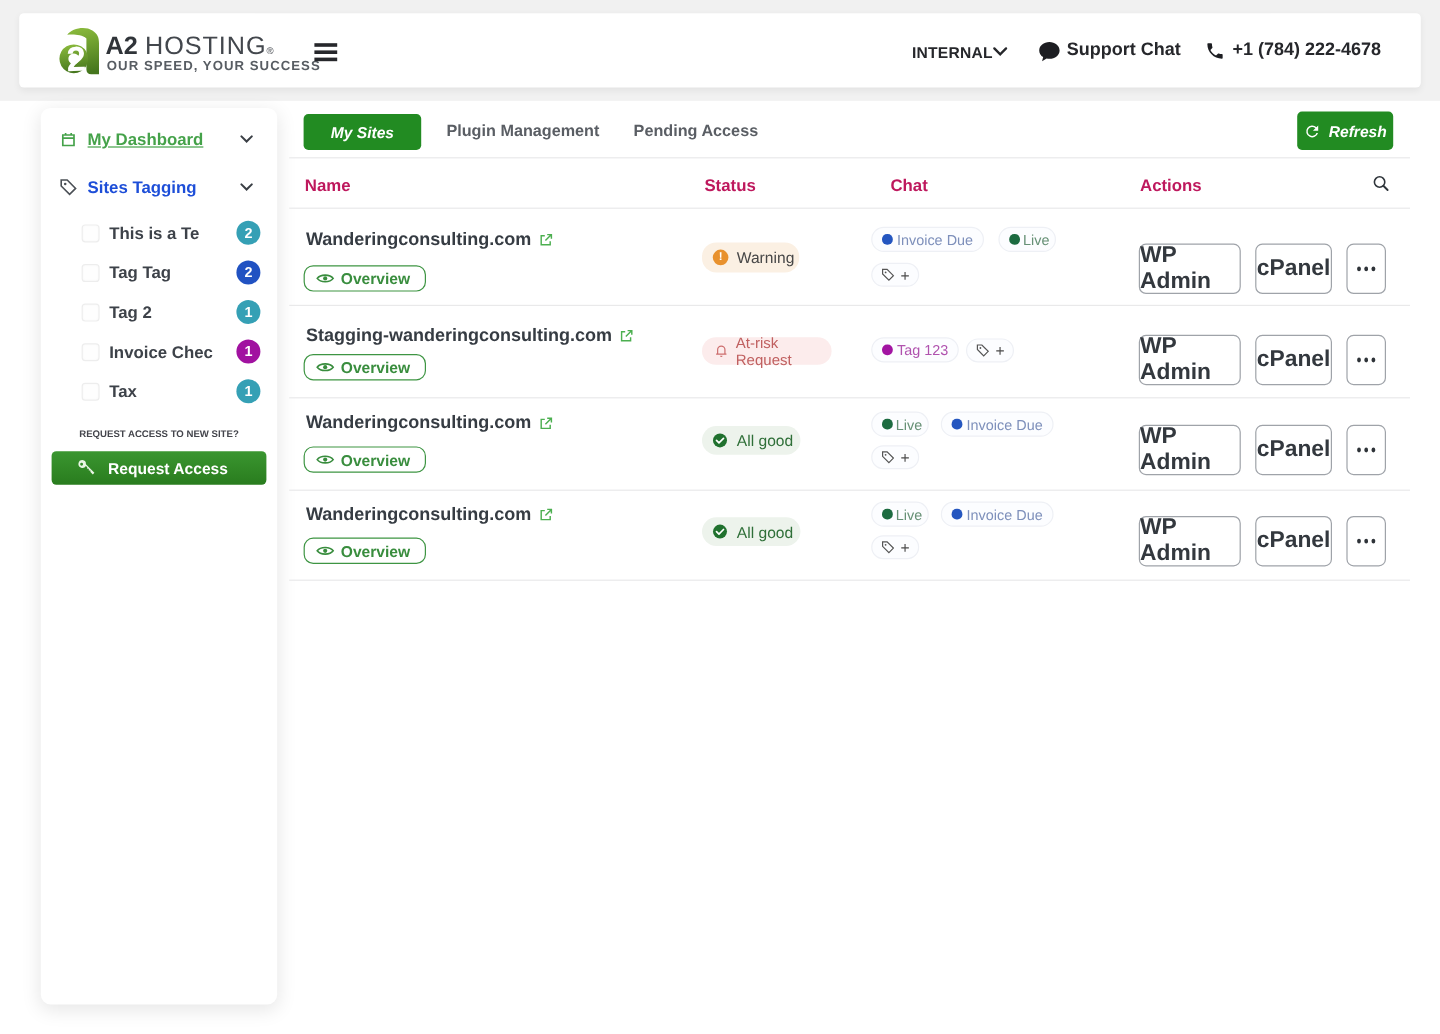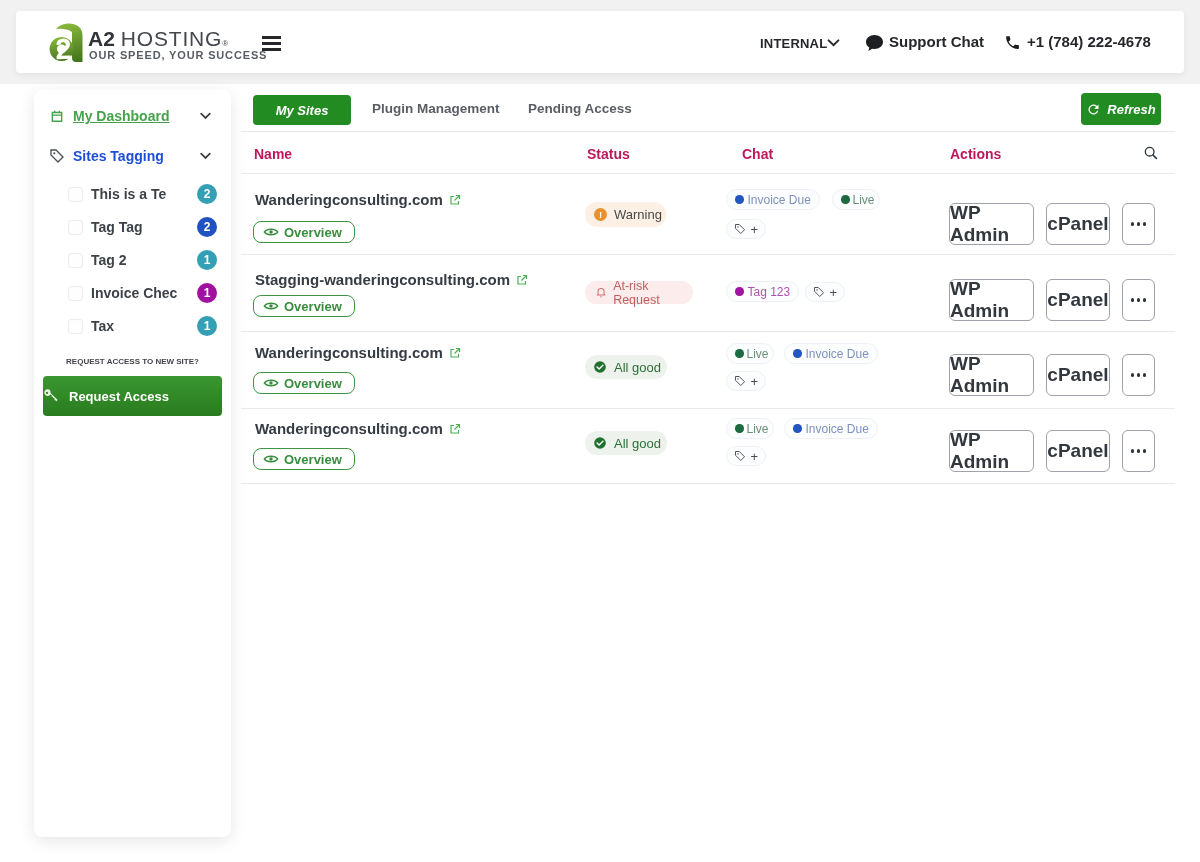--- a/index.html
+++ b/index.html
@@ -93,21 +93,21 @@
 
 <div class="abs cb" style="left:68px; top:286px;"></div>
 <div class="abs sideitem" style="left:91px; top:285px; font-weight:bold;">Invoice Chec</div>
 <div class="abs badge" style="left:197px; top:283px; background:#a111a0;">1</div>
 
 <div class="abs cb" style="left:68px; top:319px;"></div>
 <div class="abs sideitem" style="left:91px; top:318px; font-weight:bold;">Tax</div>
 <div class="abs badge" style="left:197px; top:316px; background:#35a0b5;">1</div>
 
 <div class="abs" style="left:34px; top:357px; width:197px; text-align:center; font-size:8px; font-weight:bold; color:#44454c; letter-spacing:0px;">REQUEST ACCESS TO NEW SITE?</div>
-<div class="abs" style="left:43px; top:376px; width:179px; height:40px; border-radius:4px; background:linear-gradient(180deg,#3a9630 0%,#297c1e 100%); display:flex; align-items:center; justify-content:flex-start; gap:10px;">
+<div class="abs" style="left:43px; top:376px; width:179px; height:28px; border-radius:4px; background:linear-gradient(180deg,#3a9630 0%,#297c1e 100%); display:flex; align-items:center; justify-content:flex-start; padding-left:21px; gap:10px;">
   <svg width="16" height="16" viewBox="0 0 24 24">
       <path fill="#e8f5e4" d="M7,2 A5,5 0 1 0 11.4,9.4 L13,11 L13,13 L15,13 L15,15 L17,15 L17,17 L20,20 L22,18 L11.4,7.4 A5,5 0 0 0 7,2 Z M6,5.5 A1.8,1.8 0 1 1 6,9.1 A1.8,1.8 0 0 1 6,5.5 Z" transform="rotate(0 12 12)"></path>
     </svg>
   <span style="color:#fff; font-size:13px; font-weight:bold;">Request Access</span>
 </div>
 
 <div class="abs green-btn" style="left:253px; top:95px; width:98px; height:30px;">My Sites</div>
 <div class="abs tab-inactive" style="left:372px; top:101px;">Plugin Management</div>
 <div class="abs tab-inactive" style="left:528px; top:101px;">Pending Access</div>
 <div class="abs green-btn" style="left:1081px; top:93px; width:80px; height:32px; gap:6px;">

